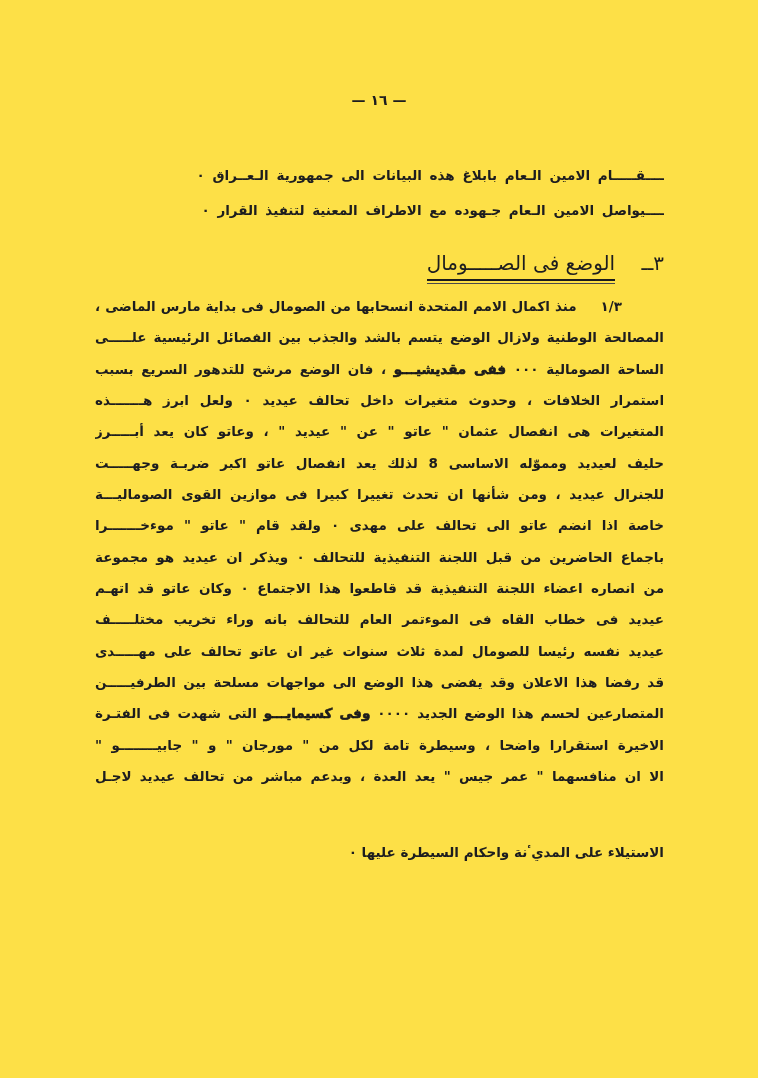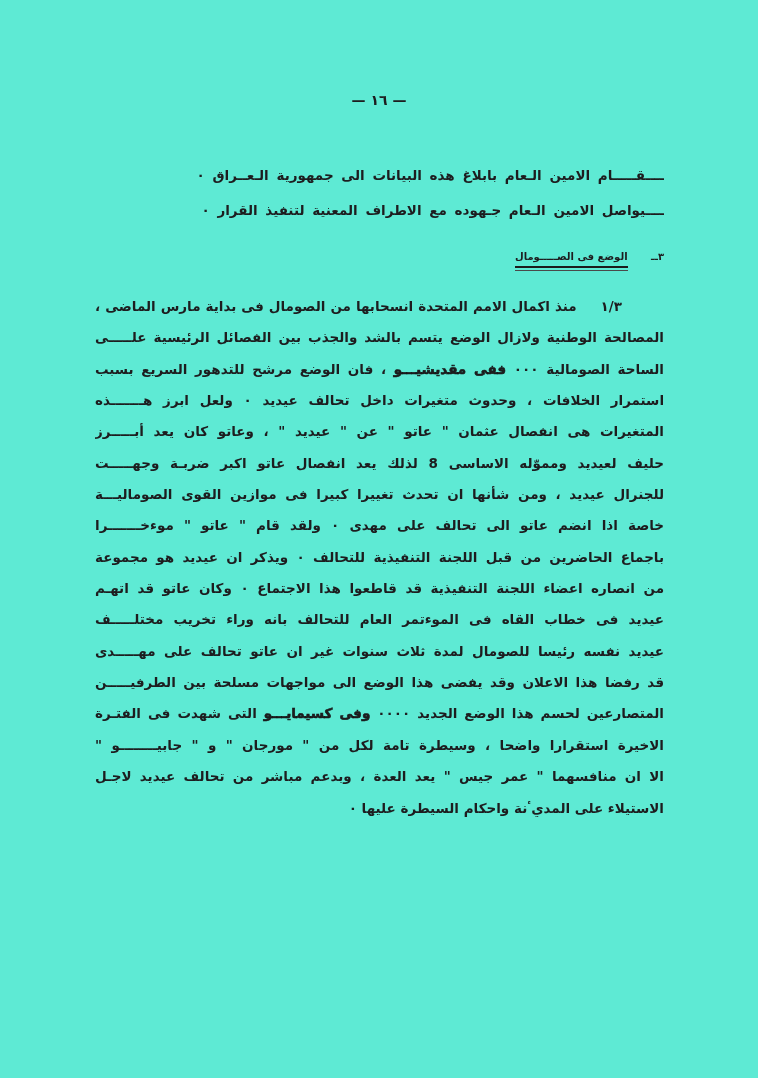--- a/index.html
+++ b/index.html
@@ -2,55 +2,55 @@
 <html dir="rtl" lang="ar"><head>
 <meta charset="utf-8">
 <style>
   html,body{margin:0;padding:0;}
   body{
     width:758px;height:1078px;position:relative;
     background:#ffffff;
     font-family:"DejaVu Sans",sans-serif;
     color:#1d1d1f;direction:rtl;overflow:hidden;
   }
-  .page{position:absolute;inset:0;background:#5eead4;}
+  .page{position:absolute;inset:0;background:#fde047;}
   .pagenum{
     position:absolute;top:92px;left:0;right:0;text-align:center;
     font-size:14px;font-weight:700;letter-spacing:1px;
   }
   .bullets{position:absolute;top:158px;right:94px;left:60px;}
   .bullet-row{
     height:35px;line-height:35px;white-space:nowrap;
     font-size:13.5px;font-weight:700;word-spacing:3px;
   }
   .bullet-dash{margin-left:0;}
   .sechead{
     position:absolute;top:251px;right:94px;
-    font-size:10px;font-weight:700;white-space:nowrap;
+    font-size:20px;font-weight:400;white-space:nowrap;
   }
   .sec-num{margin-left:20px;}
   .sec-title{
     display:inline-block;position:relative;
     padding-bottom:4px;border-bottom:2px solid #1b1b1b;
   }
   .sec-title::after{
     content:"";position:absolute;left:0;right:0;bottom:-5px;
     border-top:1px solid #4a4a4a;
   }
   .para{
     position:absolute;top:291px;right:94px;left:95px;
     font-size:13.5px;font-weight:700;
   }
   .pline{
     height:31.35px;line-height:31.35px;
     text-align:justify;text-align-last:justify;
     overflow:hidden;
   }
   .pline.first{padding-right:42px;}
-  .pline.last{text-align:right;text-align-last:right;}
+  .pline.last{text-align:right;text-align-last:right;margin-top:44px;}
   .pnum{margin-left:24px;}
   .xb{-webkit-text-stroke:0.55px #141414;}
 </style>
 </head>
 <body>
 
 <div class="page">
 
   <div class="pagenum">— ١٦ —</div>
 

